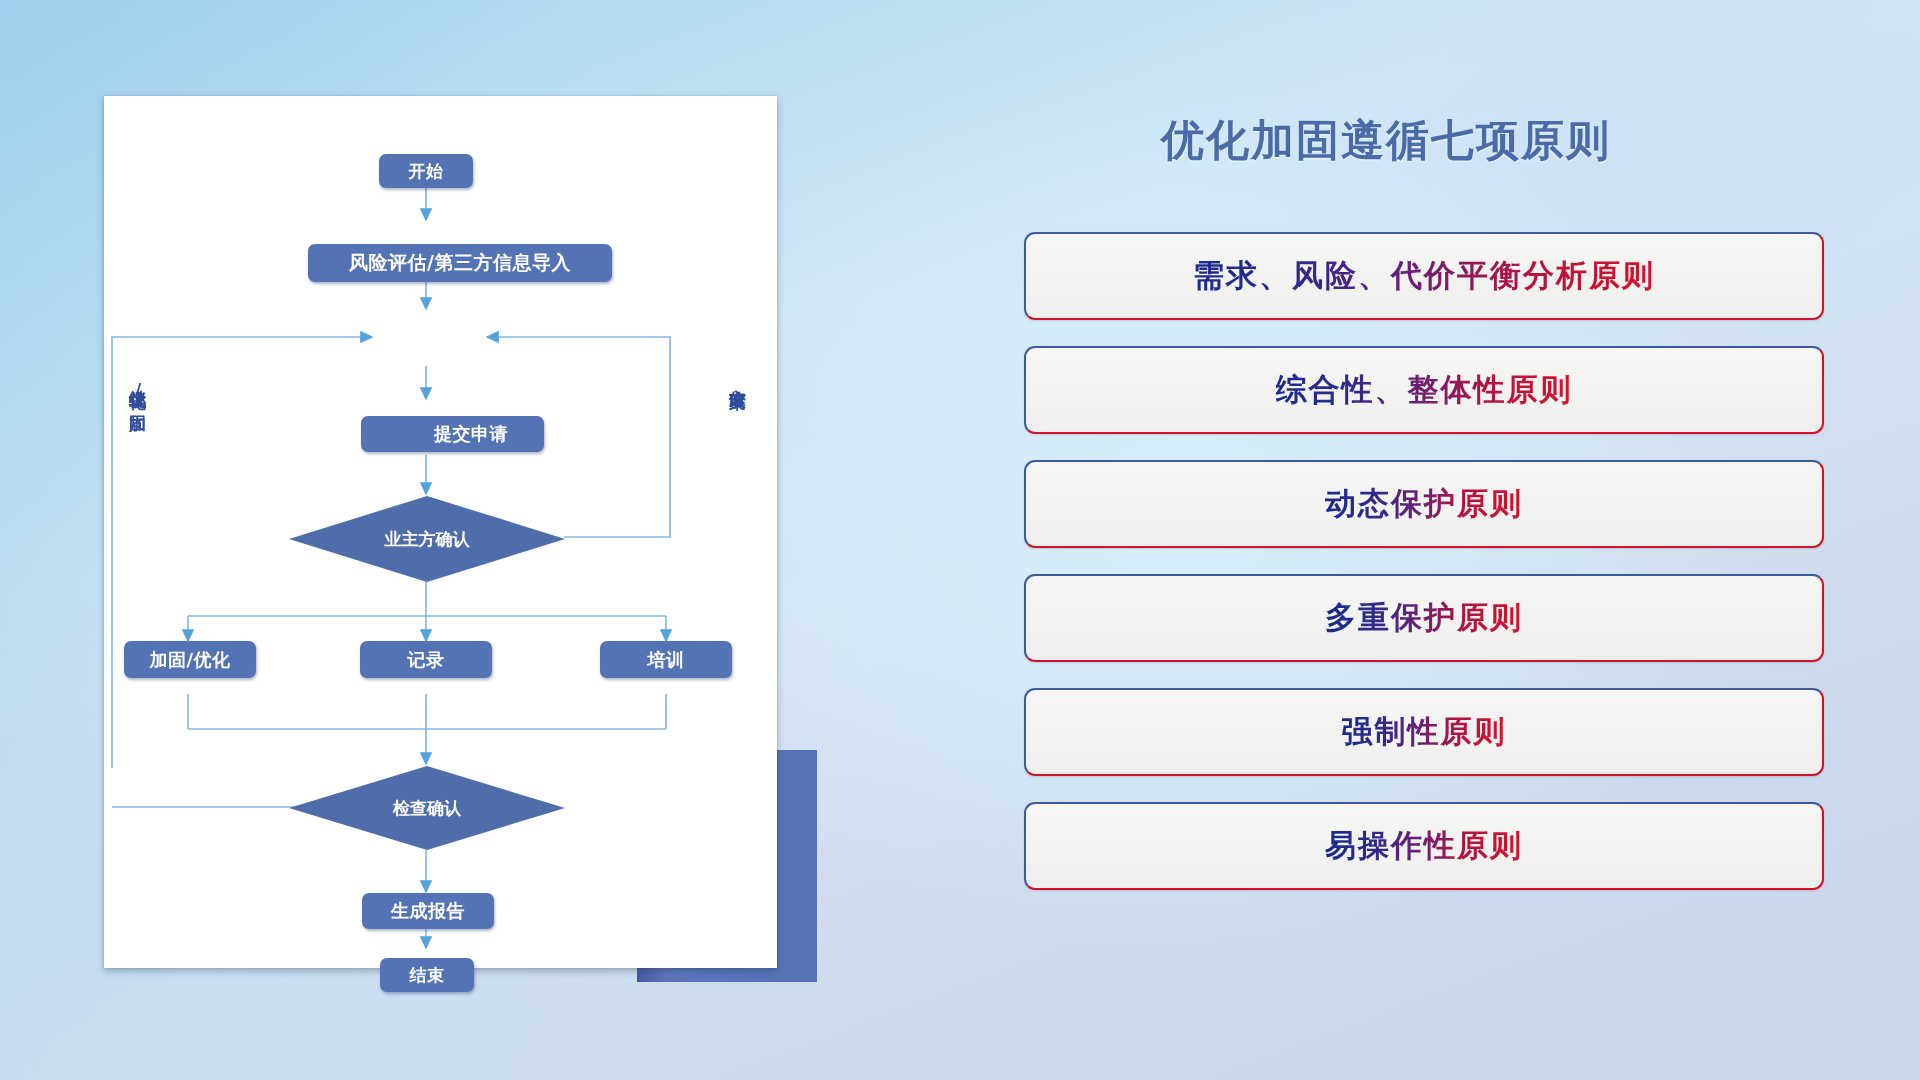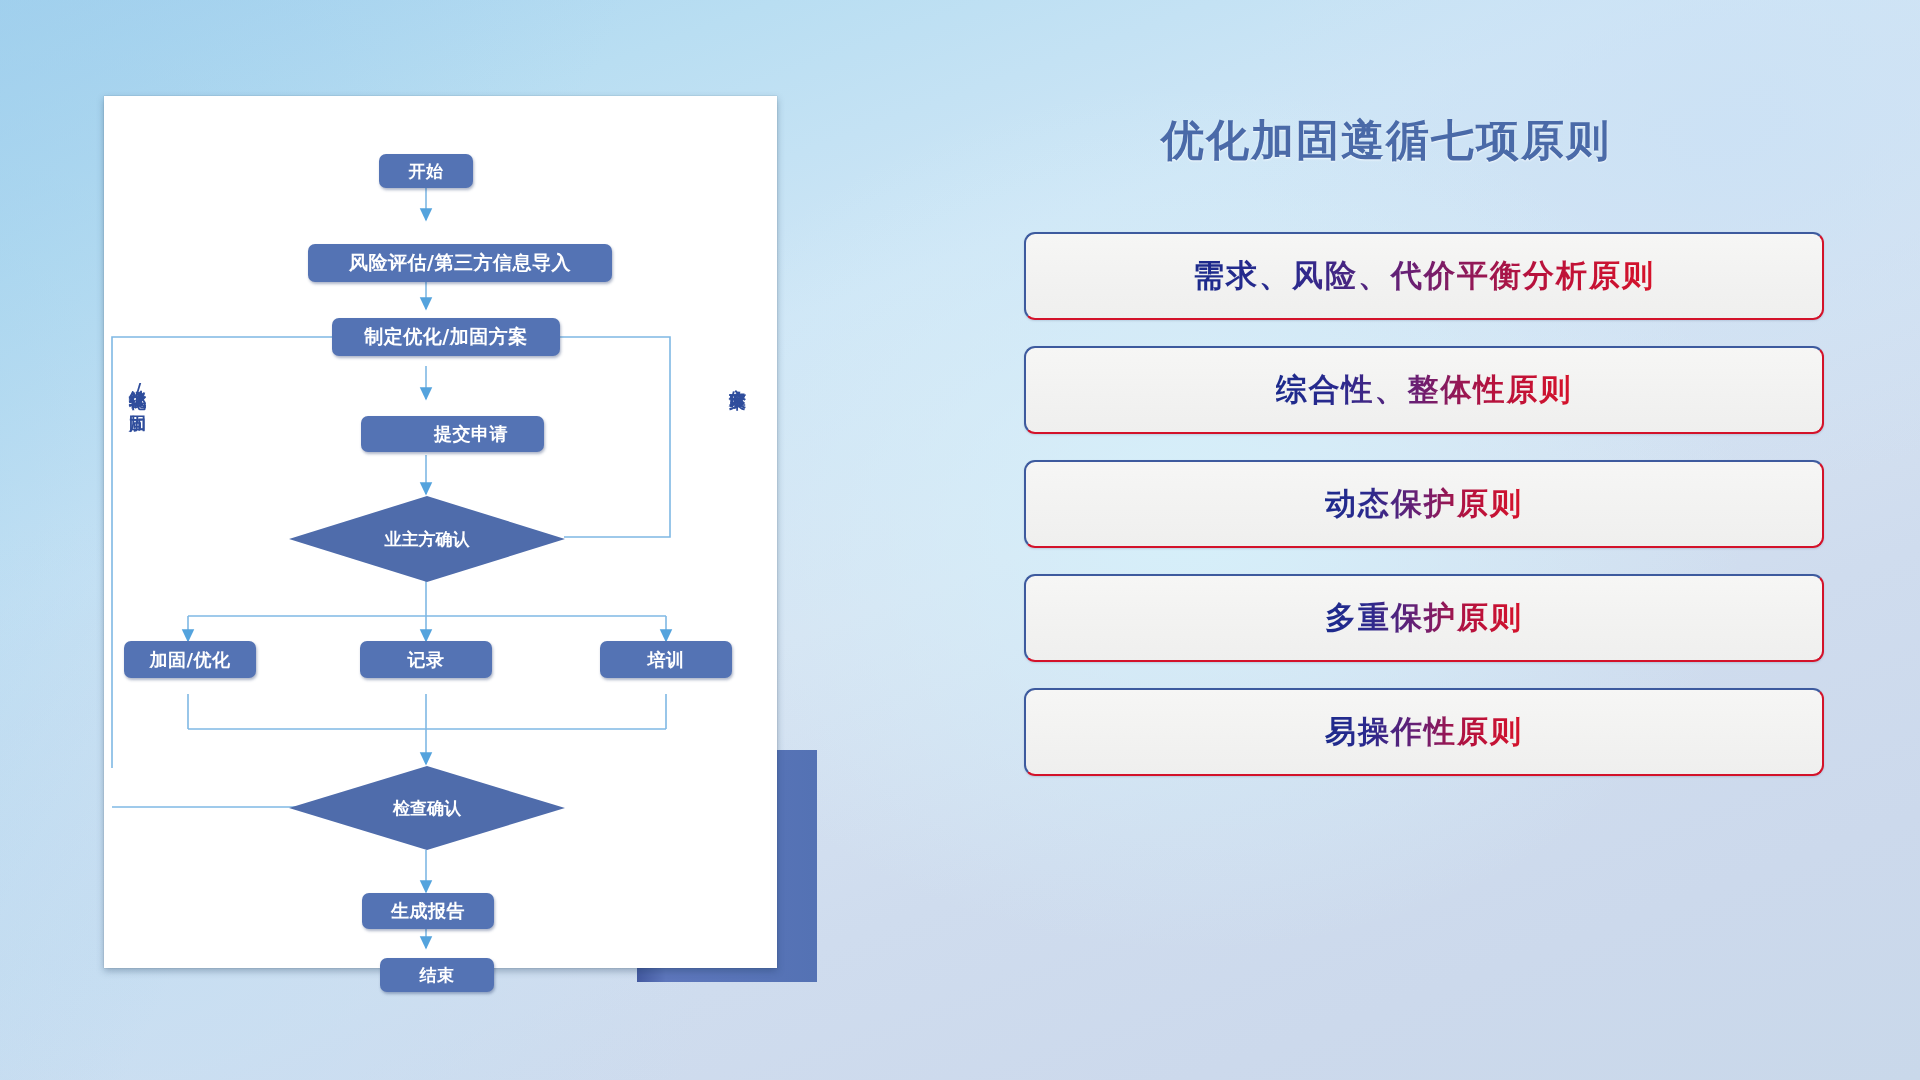--- a/index.html
+++ b/index.html
@@ -151,23 +151,20 @@
   </svg>
 
   <div class="node" style="left:275px;top:58px;width:94px;height:34px;font-size:17px;">
     <span>开始</span>
   </div>
 
   <div class="node" style="left:204px;top:148px;width:304px;height:38px;font-size:19px;">
     <span>风险评估/第三方信息导入</span>
   </div>
 
-  <div class="node" style="left:228px;top:222px;width:228px;height:38px;font-size:19px;">
-    <span>制定优化/加固方案</span>
-  </div>
 
   <div class="node" style="left:257px;top:320px;width:146px;height:36px;font-size:18px;padding-left:37px;">
     <span>提交申请</span>
   </div>
 
   <div class="diamond" style="left:185px;top:400px;width:276px;height:86px;font-size:17px;">
     <span>业主方确认</span>
   </div>
 
   <div class="node" style="left:20px;top:545px;width:132px;height:37px;font-size:18px;">
@@ -183,21 +180,21 @@
   </div>
 
   <div class="diamond" style="left:185px;top:670px;width:276px;height:84px;font-size:17px;text-align:right;">
     <span>检查确认</span>
   </div>
 
   <div class="node" style="left:258px;top:797px;width:132px;height:36px;font-size:18px;">
     <span>生成报告</span>
   </div>
 
-  <div class="node" style="left:276px;top:862px;width:114px;height:34px;font-size:17px;">
+  <div class="node" style="left:276px;top:862px;width:94px;height:34px;font-size:17px;">
     <span>结束</span>
   </div>
 
   <div class="vlabel" style="left:23px;top:280px;font-size:17px;">继续优化/加固</div>
 
   <div class="vlabel" style="left:623px;top:280px;font-size:17px;">方案修改</div>
 
 </div>
 
 <div id="title">优化加固遵循七项原则</div>
@@ -209,15 +206,18 @@
   <div class="pcard">
     <span class="ptext">综合性、整体性原则</span>
   </div>
   <div class="pcard">
     <span class="ptext">动态保护原则</span>
   </div>
   <div class="pcard">
     <span class="ptext">多重保护原则</span>
   </div>
   <div class="pcard">
+    <span class="ptext">强制性原则</span>
+  </div>
+  <div class="pcard">
     <span class="ptext">易操作性原则</span>
   </div>
 </div>
 
 </body></html>

